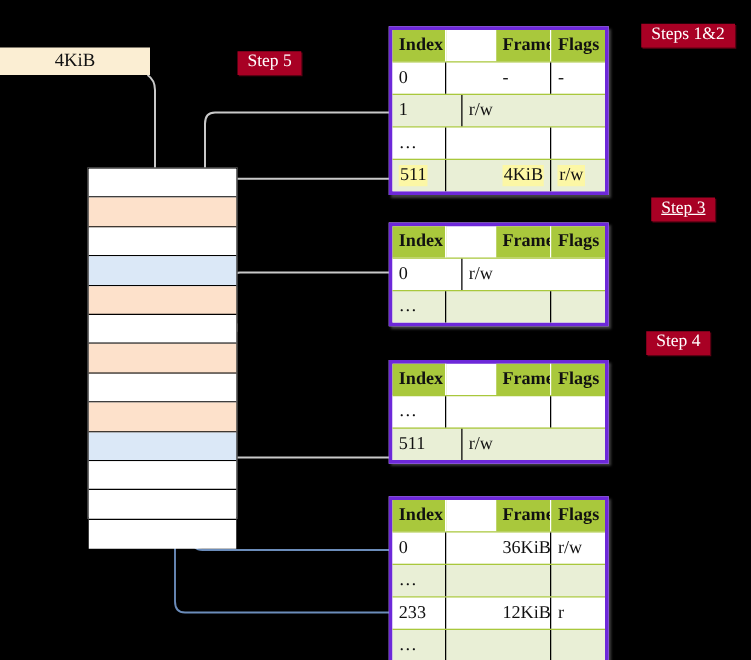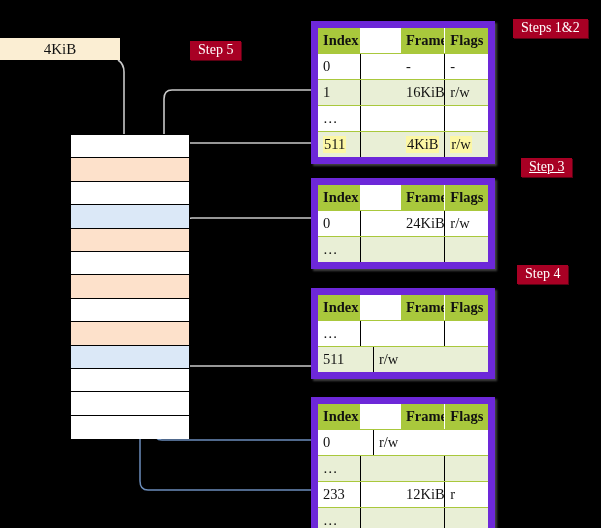--- a/index.html
+++ b/index.html
@@ -22,21 +22,21 @@
 
   
   #mem{position:absolute;left:70px;top:134px;width:120px;height:281px;
        border:1.5px solid #000;box-sizing:border-box;background:#fff;}
   .mrow{height:23.4px;border-bottom:1.5px solid #000;box-sizing:border-box;background:#fff;}
   .mrow:last-child{border-bottom:none;}
   .mrow.pt{background:#fde1cb;}
   .mrow.pg{background:#dbe8f7;}
 
   
-  .ptable{position:absolute;width:170px;border:7px solid #6d28d9;
+  .ptable{position:absolute;width:170px;border:3px solid #6d28d9;
           box-shadow:2px 2px 2px rgba(120,120,120,.55);
           background:#fff;box-sizing:content-box;}
   .ptable .trow{display:flex;height:25px;}
   .ptable .trow>div{box-sizing:border-box;padding:1px 5px;
         font-size:14.5px;color:#111;overflow:hidden;white-space:nowrap;
         display:flex;align-items:center;}
   .c1{width:56px;border-right:1px solid #000;}
   .c2{width:58px;border-right:1px solid #000;margin-left:40px;}
   .c3{width:56px;}
   .hdr>div{background:#a9c83c;color:#fff;font-weight:bold;font-size:15px;
@@ -112,21 +112,20 @@
       <div class="c2">Frame</div>
       <div class="c3">Flags</div>
     </div>
     <div class="trow plain">
       <div class="c1">0</div>
       <div class="c2">-</div>
       <div class="c3">-</div>
     </div>
     <div class="trow alt">
       <div class="c1">1</div>
-      <div class="c2">16KiB</div>
       <div class="c3">r/w</div>
     </div>
     <div class="trow plain">
       <div class="c1 dots">…</div>
       <div class="c2"></div>
       <div class="c3"></div>
     </div>
     <div class="trow alt">
       <div class="c1">
           <span class="hl">511</span>
@@ -141,21 +140,20 @@
   </div>
 
   <div class="ptable" style="left:311px;top:178px;">
     <div class="trow hdr">
       <div class="c1">Index</div>
       <div class="c2">Frame</div>
       <div class="c3">Flags</div>
     </div>
     <div class="trow plain">
       <div class="c1">0</div>
-      <div class="c2">24KiB</div>
       <div class="c3">r/w</div>
     </div>
     <div class="trow alt">
       <div class="c1 dots">…</div>
       <div class="c2"></div>
       <div class="c3"></div>
     </div>
   </div>
 
   <div class="ptable" style="left:311px;top:288px;">
@@ -176,20 +174,21 @@
   </div>
 
   <div class="ptable" style="left:311px;top:397px;">
     <div class="trow hdr">
       <div class="c1">Index</div>
       <div class="c2">Frame</div>
       <div class="c3">Flags</div>
     </div>
     <div class="trow plain">
       <div class="c1">0</div>
+      <div class="c2">36KiB</div>
       <div class="c3">r/w</div>
     </div>
     <div class="trow alt">
       <div class="c1 dots">…</div>
       <div class="c2"></div>
       <div class="c3"></div>
     </div>
     <div class="trow plain">
       <div class="c1">233</div>
       <div class="c2">12KiB</div>

